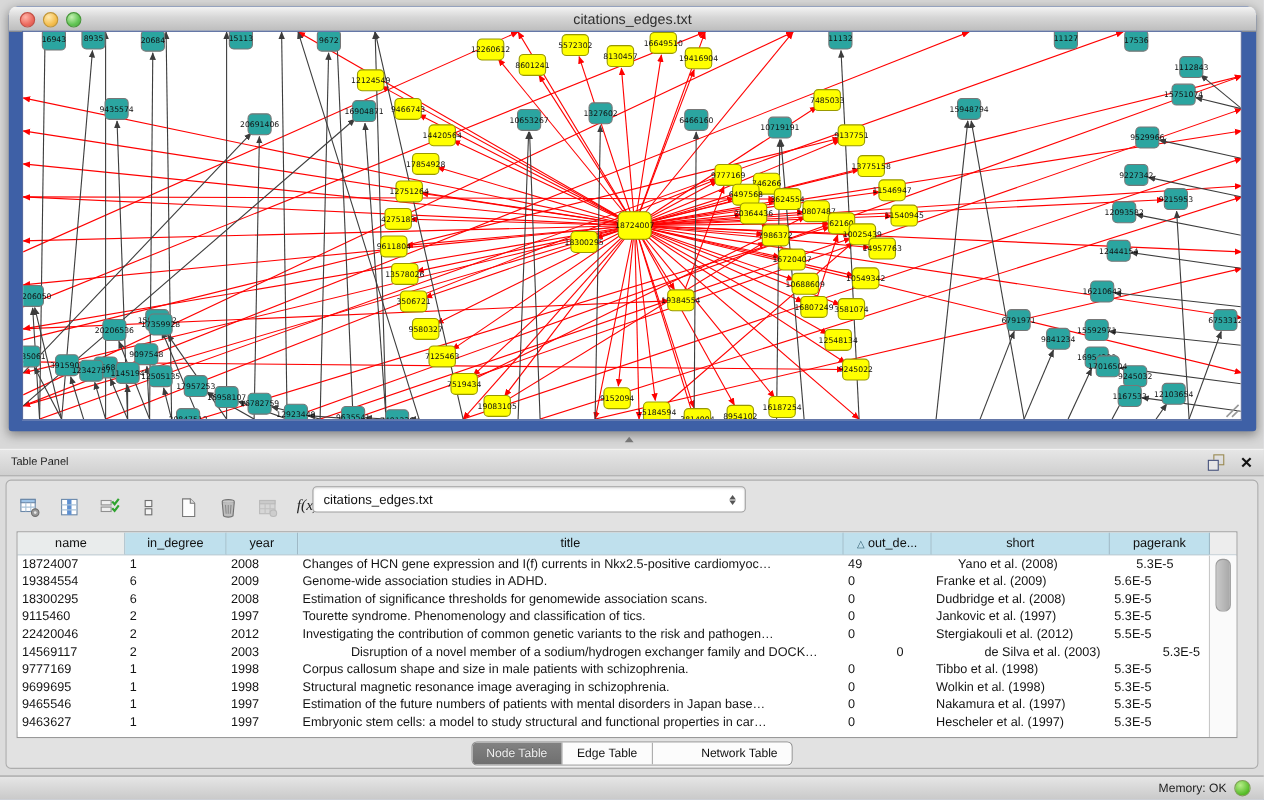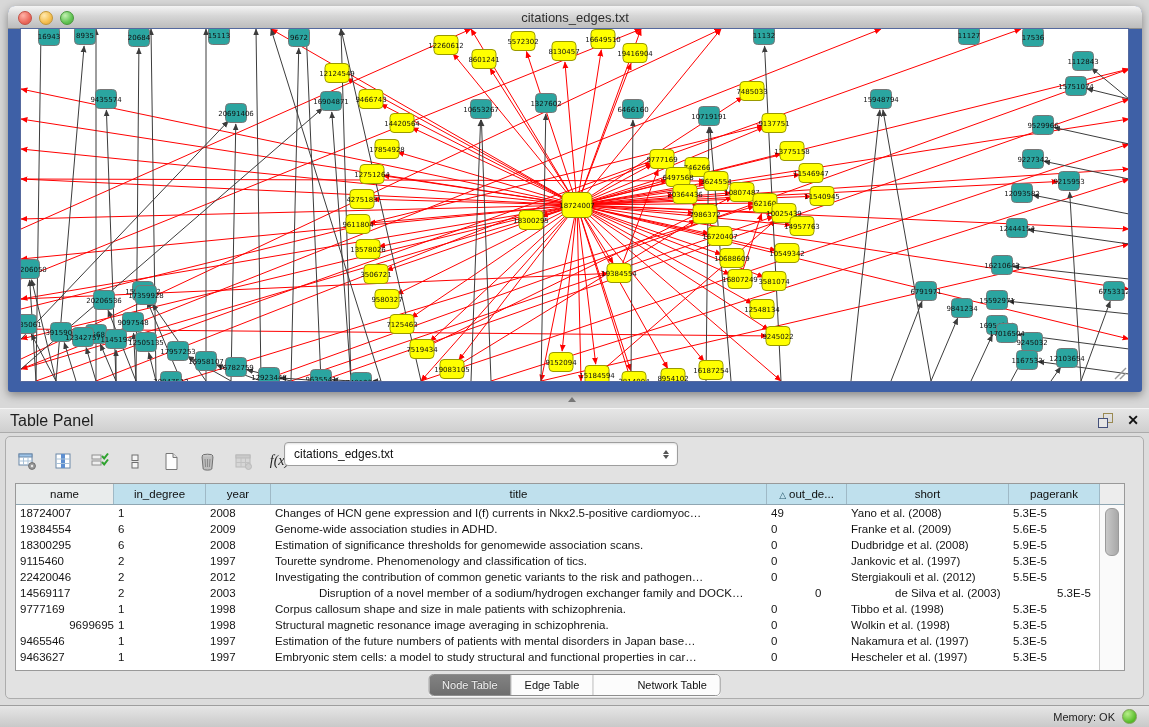--- a/index.html
+++ b/index.html
@@ -27,21 +27,21 @@
   
   .splitter-handle{position:absolute;left:568px;top:397px;width:0;height:0;
     border-left:4px solid transparent;border-right:4px solid transparent;
     border-bottom:5px solid #777;}
 
   
   .table-panel{position:absolute;left:0;top:408px;width:1149px;height:297px;background:#DCDCDC;}
   .tp-header{height:23px;background:linear-gradient(#E6E6E6,#CFCFCF);
     border-top:1px solid #F4F4F4;border-bottom:1px solid #ABABAB;
     display:flex;align-items:center;position:relative;}
-  .tp-title{font-size:16px;color:#1E1E1E;margin-left:10px;}
+  .tp-title{font-size:10px;color:#1E1E1E;margin-left:10px;}
   .tp-float{position:absolute;right:36px;top:4px;width:15px;height:15px;}
   .tp-float .sq-back{position:absolute;left:5px;top:0;width:8px;height:8px;border:1px solid #9A8A52;}
   .tp-float .sq-front{position:absolute;left:0;top:5px;width:8px;height:8px;border:1px solid #44507A;background:#E6E6E6;}
   .tp-close{position:absolute;right:10px;top:2px;font-size:14px;font-weight:bold;color:#111;line-height:18px;}
   .tp-body{position:absolute;left:5px;right:5px;top:28px;bottom:6px;
     background:#E2E2E2;border:1px solid #ADADAD;border-radius:5px;}
 
   
   .tp-toolbar{position:absolute;left:8px;top:8px;height:32px;display:flex;align-items:center;gap:9px;}
   .icon-btn{width:27px;height:27px;display:flex;align-items:center;justify-content:center;
@@ -574,21 +574,21 @@
             <div class="t-hcell" style="width: 91px;"><span>pagerank</span></div>
             <div class="t-hcorner"></div>
           </div>
         <div class="t-rows">
             <div class="t-row">
               <div class="t-cell" style="width: 98px;">18724007</div>
               <div class="t-cell" style="width: 92px;">1</div>
               <div class="t-cell" style="width: 65px;">2008</div>
               <div class="t-cell" style="width: 496px;">Changes of HCN gene expression and I(f) currents in Nkx2.5-positive cardiomyoc…</div>
               <div class="t-cell" style="width: 80px;">49</div>
-              <div class="t-cell" style="width: 162px;">Yano et al. (2008)</div>
+              <div class="t-cell" style="width: 162px; margin-left: 20px;">Yano et al. (2008)</div>
               <div class="t-cell" style="width: 91px;">5.3E-5</div>
             </div>
             <div class="t-row">
               <div class="t-cell" style="width: 98px;">19384554</div>
               <div class="t-cell" style="width: 92px;">6</div>
               <div class="t-cell" style="width: 65px;">2009</div>
               <div class="t-cell" style="width: 496px;">Genome-wide association studies in ADHD.</div>
               <div class="t-cell" style="width: 80px;">0</div>
               <div class="t-cell" style="width: 162px;">Franke et al. (2009)</div>
               <div class="t-cell" style="width: 91px;">5.6E-5</div>
@@ -632,21 +632,21 @@
             <div class="t-row">
               <div class="t-cell" style="width: 98px;">9777169</div>
               <div class="t-cell" style="width: 92px;">1</div>
               <div class="t-cell" style="width: 65px;">1998</div>
               <div class="t-cell" style="width: 496px;">Corpus callosum shape and size in male patients with schizophrenia.</div>
               <div class="t-cell" style="width: 80px;">0</div>
               <div class="t-cell" style="width: 162px;">Tibbo et al. (1998)</div>
               <div class="t-cell" style="width: 91px;">5.3E-5</div>
             </div>
             <div class="t-row">
-              <div class="t-cell" style="width: 98px; text-align: right;">9699695</div>
+              <div class="t-cell" style="width: 98px;">9699695</div>
               <div class="t-cell" style="width: 92px;">1</div>
               <div class="t-cell" style="width: 65px;">1998</div>
               <div class="t-cell" style="width: 496px;">Structural magnetic resonance image averaging in schizophrenia.</div>
               <div class="t-cell" style="width: 80px;">0</div>
               <div class="t-cell" style="width: 162px;">Wolkin et al. (1998)</div>
               <div class="t-cell" style="width: 91px;">5.3E-5</div>
             </div>
             <div class="t-row">
               <div class="t-cell" style="width: 98px;">9465546</div>
               <div class="t-cell" style="width: 92px;">1</div>

